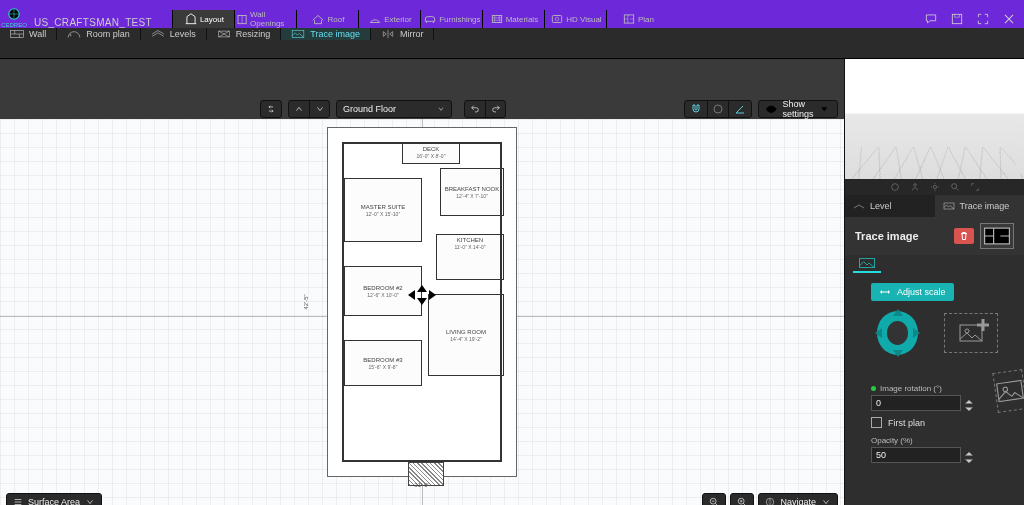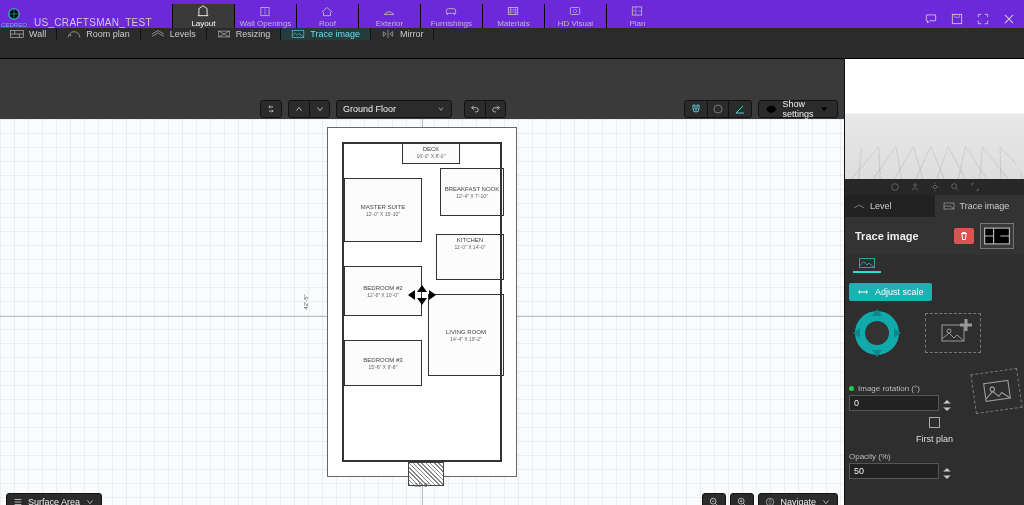--- a/index.html
+++ b/index.html
@@ -4,21 +4,21 @@
 <style>
   * { box-sizing: border-box; margin: 0; padding: 0; font-family: Arial, sans-serif; }
   html, body { width: 1024px; height: 505px; overflow: hidden; background: #2a2a2a; color: #ddd; font-size: 10px; }
 
   
   .topbar { height: 28px; background: #6d28d9; display: flex; align-items: flex-end; }
   .brand { width: 28px; display: flex; flex-direction: column; align-items: center; justify-content: center; color: #4cc; font-size: 6px; gap: 1px; }
   .brand svg { width: 14px; height: 14px; }
   .project-title { display: flex; align-items: center; padding: 0 20px 0 6px; color: #ccc; font-size: 10px; letter-spacing: 0.3px; }
   .main-tabs { display: flex; }
-  .main-tab { width: 62px; display: flex; flex-direction: column; align-items: center; justify-content: center; gap: 1px; color: #bbb; font-size: 8px; border-left: 1px solid #000; cursor: pointer; }
+  .main-tab { width: 62px; display: flex; flex-direction: row; align-items: center; justify-content: center; gap: 1px; color: #bbb; font-size: 8px; border-left: 1px solid #000; cursor: pointer; }
   .main-tab svg { width: 16px; height: 14px; stroke: #bbb; fill: none; }
   .main-tab.active { background: #3a3a3a; color: #fff; }
   .main-tab.active svg { stroke: #fff; }
   .top-right { margin-left: auto; display: flex; align-items: center; gap: 8px; padding: 0 6px; }
   .top-right .icon-btn { width: 18px; height: 18px; display: flex; align-items: center; justify-content: center; cursor: pointer; }
   .top-right svg { width: 14px; height: 14px; stroke: #ccc; fill: none; }
 
   
   .subbar { height: 31px; background: #2b2b2b; border-bottom: 1px solid #000; display: flex; align-items: flex-start; }
   .sub-btn { display: flex; align-items: center; gap: 5px; padding: 0 10px; color: #ccc; font-size: 9px; border-right: 1px solid #111; cursor: pointer; }
@@ -108,42 +108,42 @@
   .panel-header h3{font-size:11px;font-weight:600;color:#eee;}
   .ph-right{display:flex;gap:6px;align-items:center;}
   .ph-del{width:20px;height:16px;background:#d9534f;border-radius:2px;display:flex;align-items:center;justify-content:center;cursor:pointer;}
   .ph-thumb{width:34px;height:26px;border:1px solid #777;display:flex;align-items:center;justify-content:center;cursor:pointer;background:#3a3a3a;}
   .ph-thumb svg{stroke:#bbb;}
 
   .panel-subtabs{height:20px;display:flex;padding:0 8px;}
   .panel-subtab{width:28px;height:18px;border-bottom:2px solid #2dd;display:flex;align-items:center;justify-content:center;cursor:pointer;}
   .panel-subtab svg{width:16px;height:12px;stroke:#2dd;fill:none;}
 
-  .section{padding:8px 4px 4px;}
+  .section{padding:8px 26px 4px;}
   .btn-adjust{display:inline-flex;align-items:center;gap:6px;background:#19b3b3;color:#fff;font-size:9px;padding:4px 8px;border-radius:2px;cursor:pointer;}
   .btn-adjust svg{width:12px;height:10px;stroke:#fff;fill:none;}
   .sec-title{font-size:11px;font-weight:600;color:#eee;margin:10px 0 6px;}
   .movement-row{display:flex;gap:20px;align-items:center;margin-top:4px;}
   .dpad{width:56px;height:56px;position:relative;}
   .dpad .ring{position:absolute;inset:6px;border:10px solid #1aa;background:#333;border-radius:50%;}
   .dpad .arrow{position:absolute;width:0;height:0;}
   .dpad .up{left:50%;top:4px;transform:translateX(-50%);border-left:5px solid transparent;border-right:5px solid transparent;border-bottom:7px solid #0c8888;}
   .dpad .dn{left:50%;bottom:4px;transform:translateX(-50%);border-left:5px solid transparent;border-right:5px solid transparent;border-top:7px solid #0c8888;}
   .dpad .lf{top:50%;left:4px;transform:translateY(-50%);border-top:5px solid transparent;border-bottom:5px solid transparent;border-right:7px solid #0c8888;}
   .dpad .rt{top:50%;right:4px;transform:translateY(-50%);border-top:5px solid transparent;border-bottom:5px solid transparent;border-left:7px solid #0c8888;}
   .img-slot{width:56px;height:40px;border:1px dashed #777;display:flex;align-items:center;justify-content:center;}
   .img-slot svg{width:24px;height:18px;stroke:#999;fill:none;}
   .field-label{font-size:8px;color:#bbb;flex:1;}
   .field-label .dot{display:inline-block;width:5px;height:5px;background:#2c4;border-radius:50%;margin-right:4px;}
   .num-input{background:#222;border:1px solid #555;color:#eee;font-size:9px;width:90px;height:16px;padding:1px 4px;}
   .stepper{display:flex;flex-direction:column;gap:0;}
   .stepper .s-up,.stepper .s-dn{width:10px;height:7px;cursor:pointer;}
   .stepper svg{width:8px;height:6px;stroke:#ccc;fill:#ccc;}
   .rot-thumb{width:56px;height:40px;border:1px dashed #777;display:flex;align-items:center;justify-content:center;transform:rotate(-8deg);}
-  .checkbox-row{display:flex;align-items:center;gap:6px;font-size:9px;color:#ddd;margin-top:6px;flex-direction:column;}
+  .checkbox-row{display:flex;align-items:center;gap:6px;font-size:9px;color:#ddd;margin-top:6px;}
   .checkbox-row .cb{width:11px;height:11px;border:1px solid #aaa;cursor:pointer;}
 </style>
 </head>
 <body>
 
 <div class="topbar">
   <div class="brand">
     <svg viewBox="0 0 24 24">
         <circle cx="12" cy="12" r="9" stroke="#3cc" stroke-width="2"></circle>
         <path d="M12 3v18M3 12h18" stroke="#3cc" stroke-width="1"></path>

